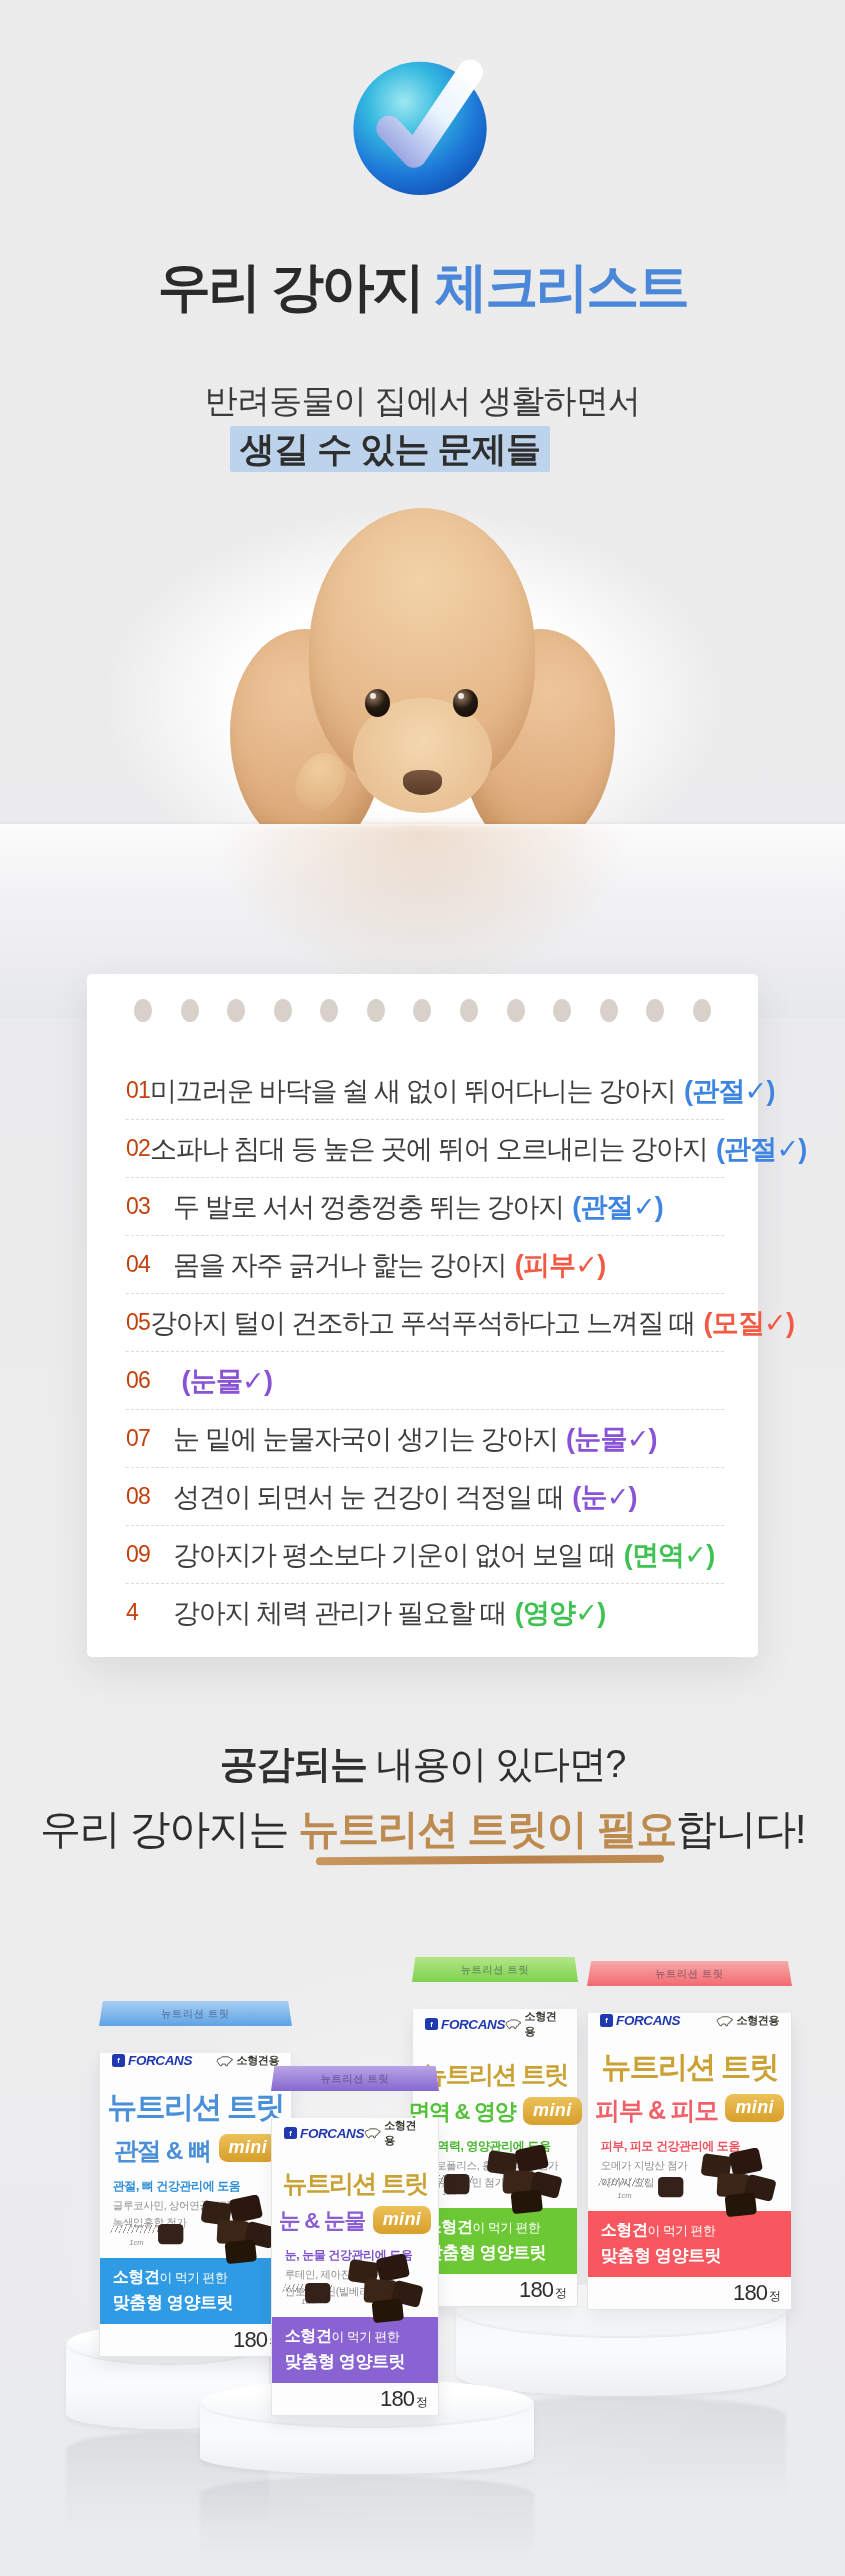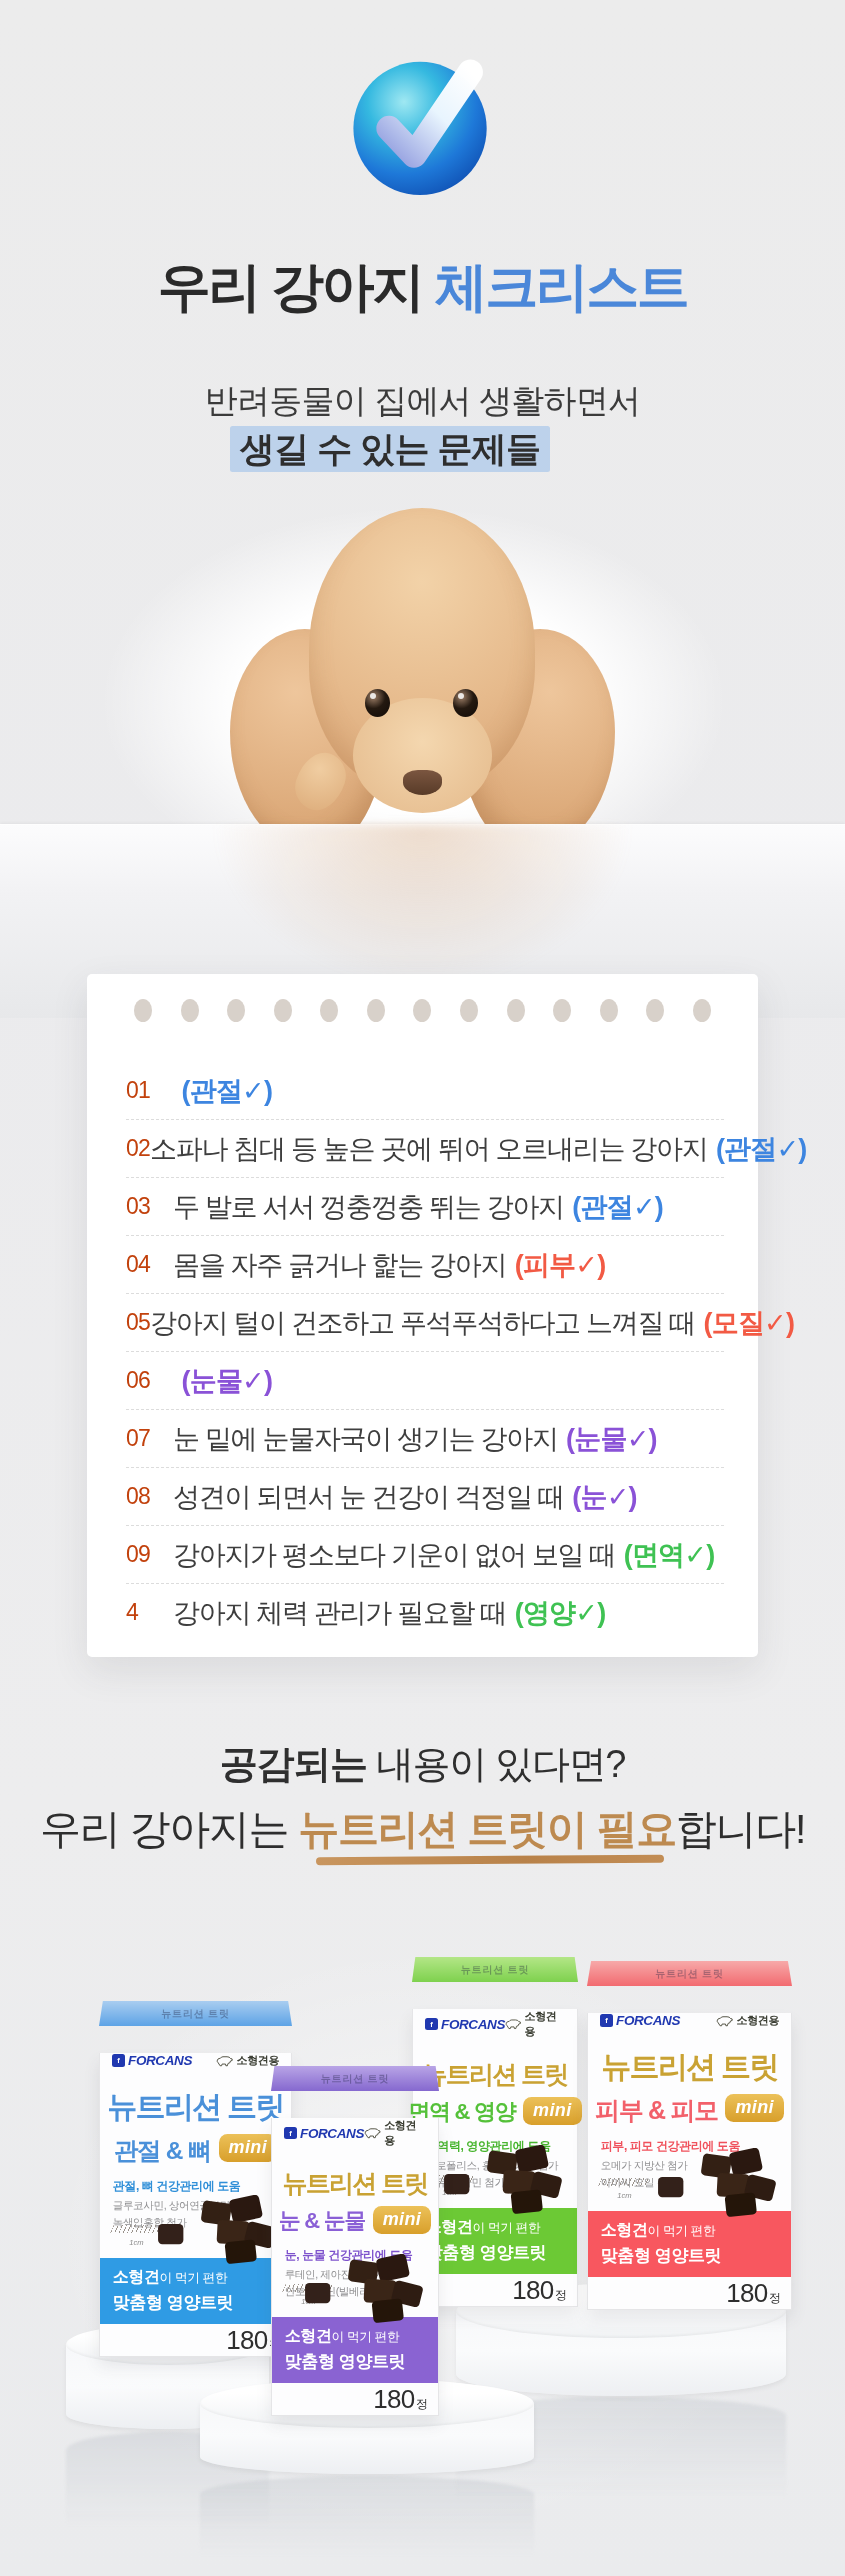--- a/index.html
+++ b/index.html
@@ -119,21 +119,21 @@
   .ticks{height:7.6px;background:repeating-linear-gradient(90deg,#9a938c 0 0.8px,transparent 0.8px 4.2px);
          transform:skewX(-24deg);}
   .scale span{font-size:7.6px;color:#8a8a8a;font-style:italic;}
   .band{position:absolute;left:0;right:0;bottom:32px;height:66px;background:var(--band);
         color:#fff;padding:9.3px 0 0 12.7px;box-sizing:border-box;z-index:1;}
   .band .l1{font-size:12.7px;letter-spacing:-0.4px;}
   .band .l1 b{font-size:16px;font-weight:800;}
   .band .l2{font-size:17px;font-weight:800;letter-spacing:-0.4px;margin-top:2.5px;}
   .strip{position:absolute;left:0;right:0;bottom:0;height:32px;text-align:right;padding-right:10px;
          box-sizing:border-box;color:#2e2e2e;}
-  .strip .cnt{font-size:26px;font-weight:300;letter-spacing:-0.8px;line-height:32px;}
+  .strip .cnt{font-size:22px;font-weight:300;letter-spacing:-0.8px;line-height:32px;}
   .strip .unit{font-size:12px;margin-left:1.7px;}
 
   .box--joint{left:99px;top:2001px;width:193px;--face-h:303px;--band:#2f9be4;--flap1:#a9cdf0;--flap2:#5da3e6;
               --title-c:#4a90d9;--variant-c:#4a90d9;--benefit-c:#2f8fd8;--tfs:30px;--vfs:24.5px;z-index:6;}
   .box--eye{left:271px;top:2066px;width:168px;--face-h:297px;--band:#8a63d2;--flap1:#b9a5e6;--flap2:#8568cf;
               --title-c:#c9a233;--variant-c:#8a5fd6;--benefit-c:#7d52cc;--tfs:25px;--vfs:22px;z-index:8;}
   .box--immune{left:412px;top:1957px;width:166px;--face-h:297px;--band:#6cc935;--flap1:#b4e687;--flap2:#7ed14e;
               --title-c:#c9a233;--variant-c:#55c13a;--benefit-c:#48b52e;--tfs:25px;--vfs:22px;z-index:4;}
   .box--skin{left:587px;top:1961px;width:205px;--face-h:296px;--band:#f8575f;--flap1:#f7a9a9;--flap2:#f26b70;
               --title-c:#c9a233;--variant-c:#f2606a;--benefit-c:#f0515c;--tfs:30px;--vfs:25px;z-index:4;}
@@ -197,20 +197,21 @@
         <div class="hole"></div>
         <div class="hole"></div>
         <div class="hole"></div>
         <div class="hole"></div>
         <div class="hole"></div>
         <div class="hole"></div>
     </div>
     <div class="abs list">
       <div class="row">
         <span class="no">01</span>
+        <span class="txt">미끄러운 바닥을 쉴 새 없이 뛰어다니는 강아지</span>
         <span class="tag c-blue">(관절✓)</span>
       </div>
       <div class="row">
         <span class="no">02</span>
         <span class="txt">소파나 침대 등 높은 곳에 뛰어 오르내리는 강아지</span>
         <span class="tag c-blue">(관절✓)</span>
       </div>
       <div class="row">
         <span class="no">03</span>
         <span class="txt">두 발로 서서 껑충껑충 뛰는 강아지</span>

